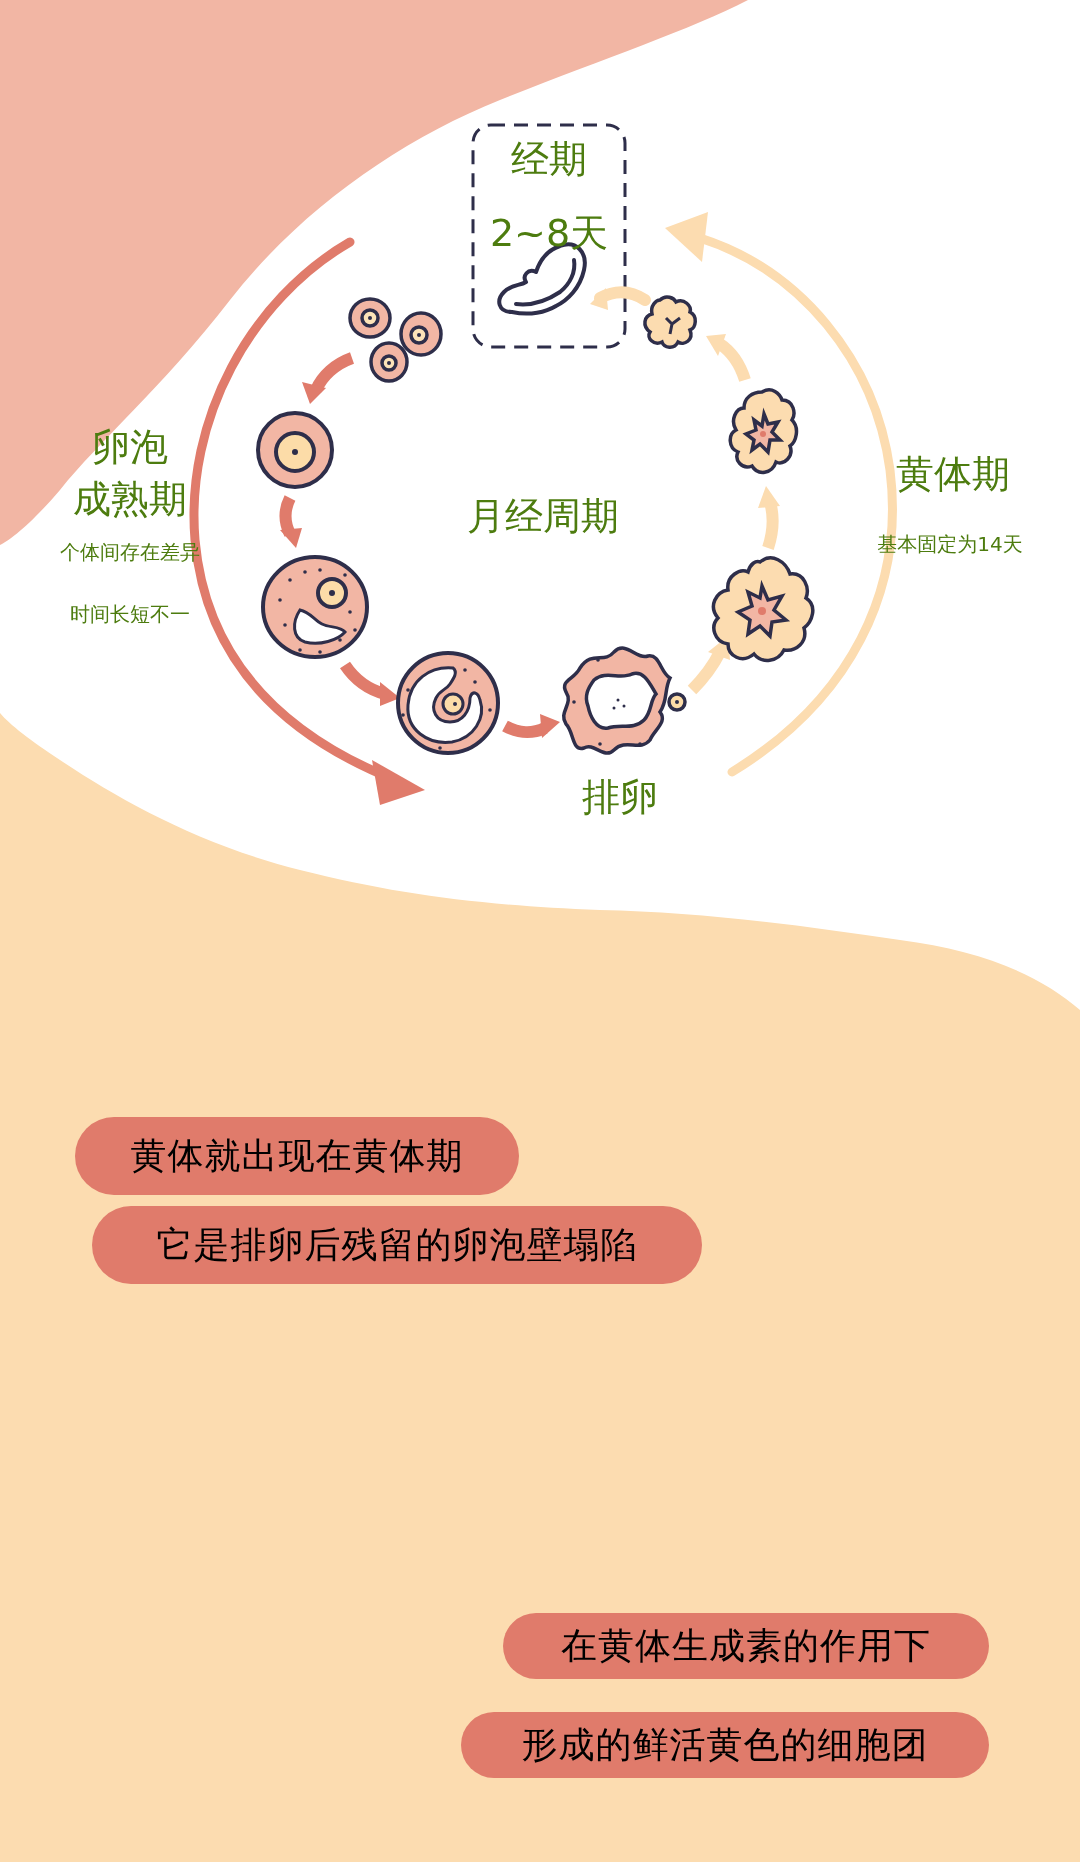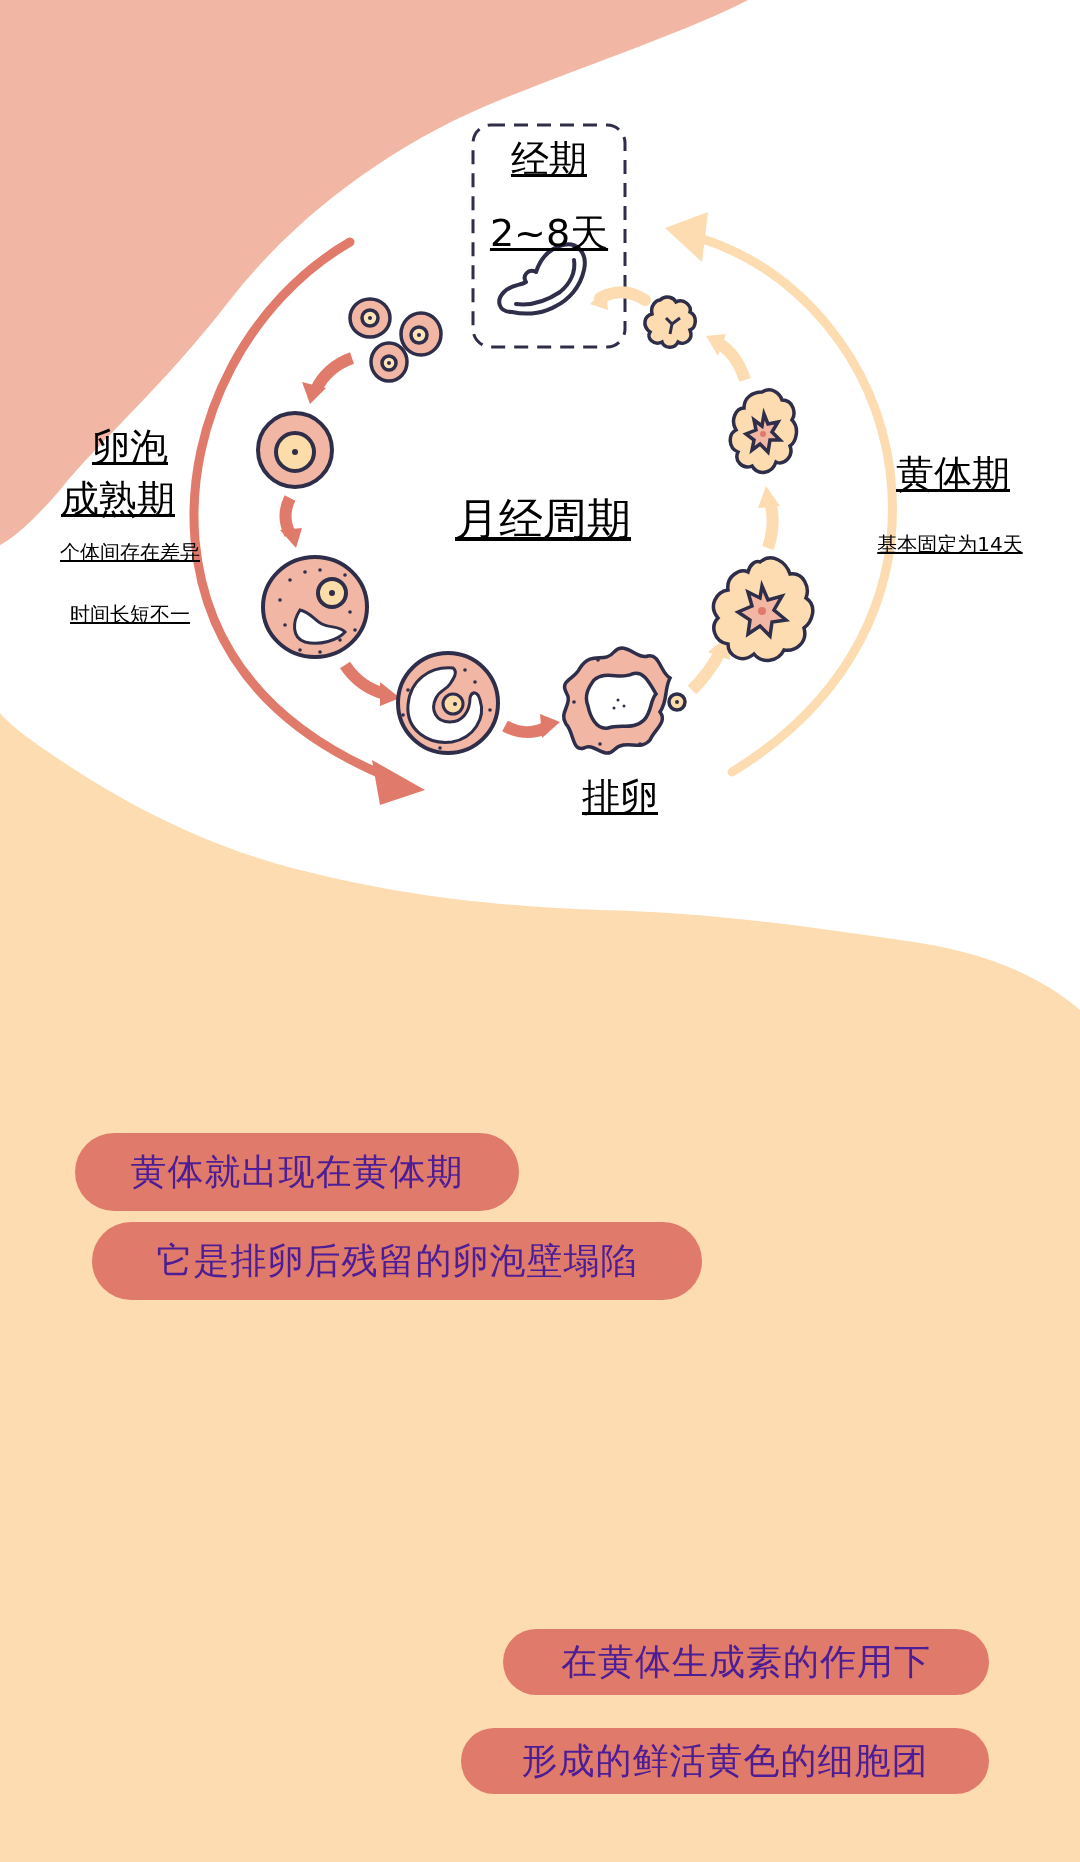--- a/index.html
+++ b/index.html
@@ -1,22 +1,22 @@
 <!DOCTYPE html>
 <html><head>
 <meta charset="utf-8">
 <style>
   html, body { margin: 0; padding: 0; }
   body { width: 1080px; height: 1862px; position: relative; overflow: hidden; background: #FCDCB0; font-family: "DejaVu Sans", "Liberation Sans", sans-serif; }
   .bg { position: absolute; left: 0; top: 0; width: 1080px; height: 1862px; }
-  .label { position: absolute; color: #000000; white-space: nowrap; text-align: center; line-height: 1; text-decoration: underline; }
+  .label { position: absolute; color: #4d7c0f; white-space: nowrap; text-align: center; line-height: 1; }
   .phase-title { font-size: 38px; }
   .phase-sub { font-size: 20px; }
-  .center-title { font-size: 44px; }
-  .bubble { position: absolute; background: #E07B6B; color: #4c1d95; border-radius: 40px; font-size: 36px; line-height: 1; display: flex; align-items: center; justify-content: center; white-space: nowrap; letter-spacing: 1px; margin-top: 16px; }
+  .center-title { font-size: 38px; }
+  .bubble { position: absolute; background: #E07B6B; color: #000000; border-radius: 40px; font-size: 36px; line-height: 1; display: flex; align-items: center; justify-content: center; white-space: nowrap; letter-spacing: 1px; }
 </style>
 </head>
 <body>
 
 <svg class="bg" viewBox="0 0 1080 1862" xmlns="http://www.w3.org/2000/svg">
   <rect x="0" y="0" width="1080" height="1862" fill="#FCDCB0"></rect>
 
   <path fill="#FFFFFF" d="M0,0 L1080,0 L1080,1010 C1040,975 980,950 900,940 C800,925 700,912 600,910 C480,905 400,895 300,870 C200,845 120,800 60,760 C30,740 10,725 0,713 Z"></path>
 
   <path fill="#F2B6A4" d="M0,0 L748,0 C690,30 600,60 500,100 C400,140 300,210 230,300 C160,390 100,440 60,490 C30,525 10,540 0,545 Z"></path>
@@ -154,21 +154,21 @@
   <g stroke="#2E2E4A" stroke-width="3.5">
     <path d="M660,300 C666,294 674,298 676,302 C684,298 692,306 690,312 C698,316 696,328 690,330 C694,340 684,346 678,342 C674,350 664,348 662,342 C654,346 646,338 650,332 C642,326 644,316 652,314 C650,306 656,300 660,300 Z" fill="#FCDCB0"></path>
     <path d="M666,318 L672,324 L680,318 M672,324 L670,334" fill="none" stroke-width="3"></path>
   </g>
 </svg>
 
 <div class="label phase-title" style="left:473px; width:152px; top:140px;">经期</div>
 <div class="label phase-title" style="left:473px; width:152px; top:190px;margin-top:24px;">2~8天</div>
 
 <div class="label phase-title" style="left:30px; width:200px; top:428px;">卵泡</div>
-<div class="label phase-title" style="left:18px; width:200px; top:480px;text-align:center;">成熟期</div>
+<div class="label phase-title" style="left:30px; width:200px; top:480px;text-align:center;">成熟期</div>
 <div class="label phase-sub" style="left:10px; width:240px; top:542px;">个体间存在差异</div>
 <div class="label phase-sub" style="left:10px; width:240px; top:604px;">时间长短不一</div>
 
 <div class="label center-title" style="left:440px; width:206px; top:497px;">月经周期</div>
 
 <div class="label phase-title" style="left:860px; width:186px; top:455px;">黄体期</div>
 <div class="label phase-sub" style="left:830px; width:240px; top:534px;text-align:center;">基本固定为14天</div>
 
 <div class="label phase-title" style="left:560px; width:120px; top:778px;">排卵</div>
 

